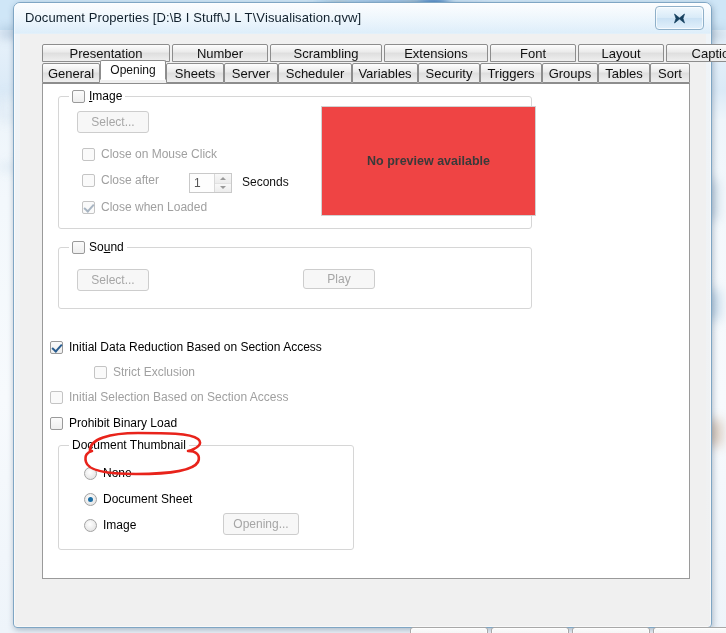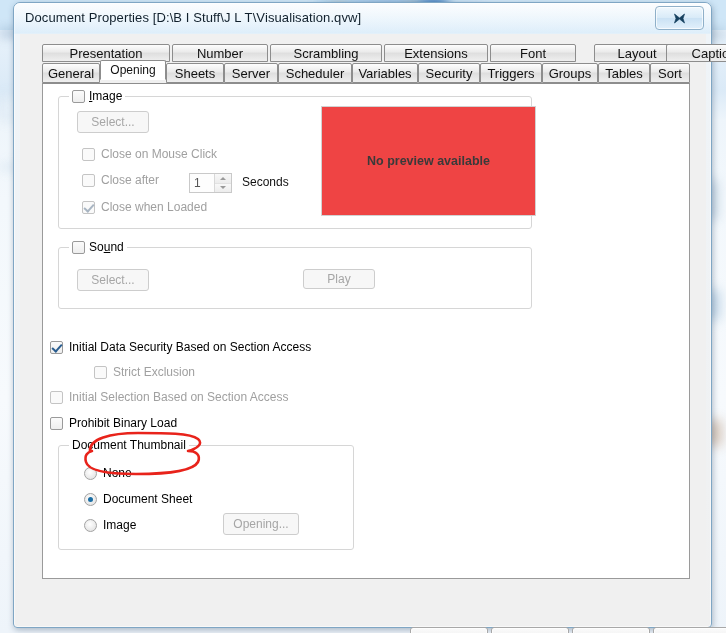--- a/index.html
+++ b/index.html
@@ -300,21 +300,21 @@
 
   <div id="client">
 
     <div id="tabstrip">
       <div class="tabrow row1">
         <div class="tab" style="left:0px;width:128px">Presentation</div>
         <div class="tab" style="left:130px;width:96px">Number</div>
         <div class="tab" style="left:228px;width:112px">Scrambling</div>
         <div class="tab" style="left:342px;width:104px">Extensions</div>
         <div class="tab" style="left:448px;width:86px">Font</div>
-        <div class="tab" style="left:552px;width:86px">Layout</div>
+        <div class="tab" style="left:536px;width:86px">Layout</div>
         <div class="tab" style="left:624px;width:96px">Caption</div>
       </div>
       <div class="tabrow row2">
         <div class="tab" style="left:0px;width:58px">General</div>
         <div class="tab active" style="left:58px;width:66px">Opening</div>
         <div class="tab" style="left:124px;width:58px">Sheets</div>
         <div class="tab" style="left:182px;width:54px">Server</div>
         <div class="tab" style="left:236px;width:74px">Scheduler</div>
         <div class="tab" style="left:310px;width:66px">Variables</div>
         <div class="tab" style="left:376px;width:62px">Security</div>
@@ -373,21 +373,21 @@
         <div class="gb-label">
           <span class="cb"></span>
           <span>So<span class="u">u</span>nd</span>
         </div>
         <div class="btn disabled abs" style="left:18px;top:21px;width:72px;height:22px;">Select...</div>
         <div class="btn disabled abs" style="left:244px;top:21px;width:72px;height:20px;">Play</div>
       </div>
 
       <div class="ckrow" style="left:7px;top:256px;">
         <span class="cb checked"></span>
-        <span>Initial Data Security Based on Section Access</span>
+        <span>Initial Data Reduction Based on Section Access</span>
       </div>
 
       <div class="ckrow dim" style="left:27px;top:281px;padding-left:24px;">
         <span class="cb disabled"></span>
         <span>Strict Exclusion</span>
       </div>
 
       <div class="ckrow dim" style="left:7px;top:306px;">
         <span class="cb disabled"></span>
         <span>Initial Selection Based on Section Access</span>

